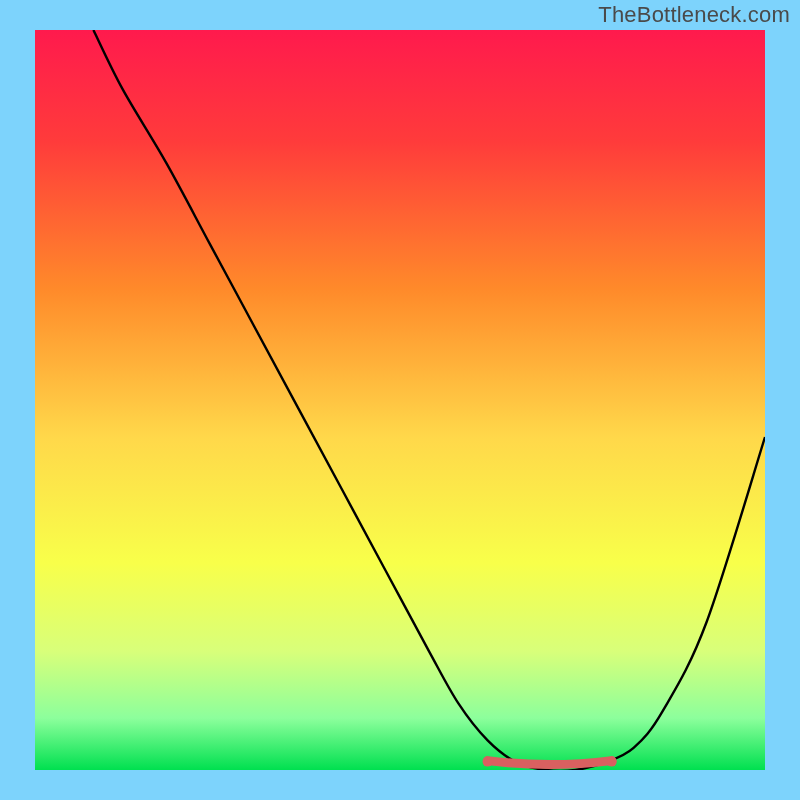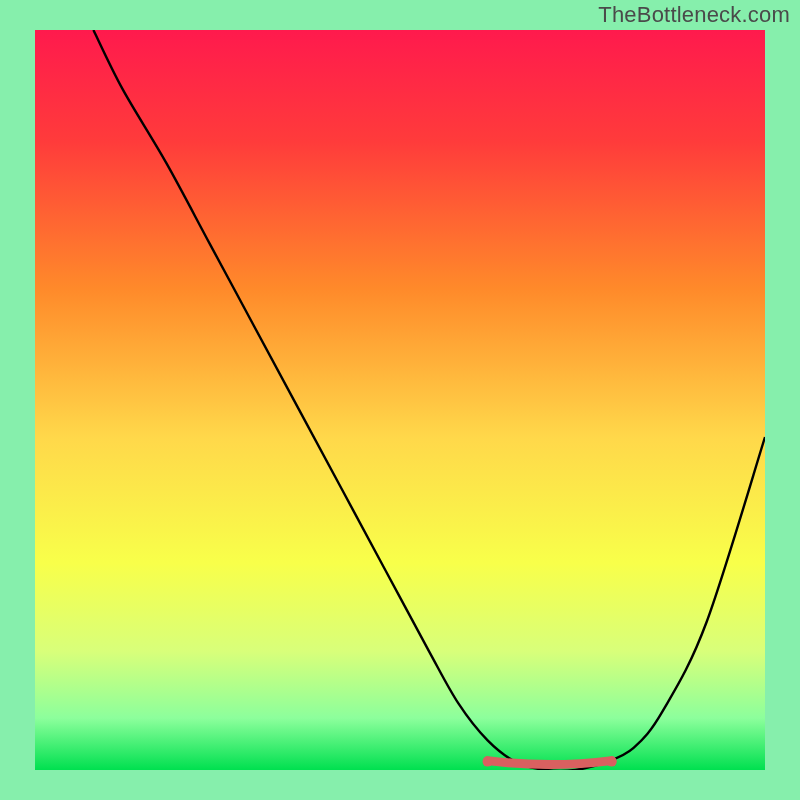--- a/index.html
+++ b/index.html
@@ -8,21 +8,21 @@
     width: 800px;
     height: 800px;
     background: #000;
     overflow: hidden;
     font-family: Arial, Helvetica, sans-serif;
   }
   .frame {
     position: relative;
     width: 800px;
     height: 800px;
-    background: #86efac;
+    background: #7dd3fc;
     text-align: center;
   }
   .watermark {
     position: absolute;
     top: 2px;
     right: 10px;
     color: #4a4a4a;
     font-size: 22px;
     font-weight: 500;
     letter-spacing: 0.2px;

